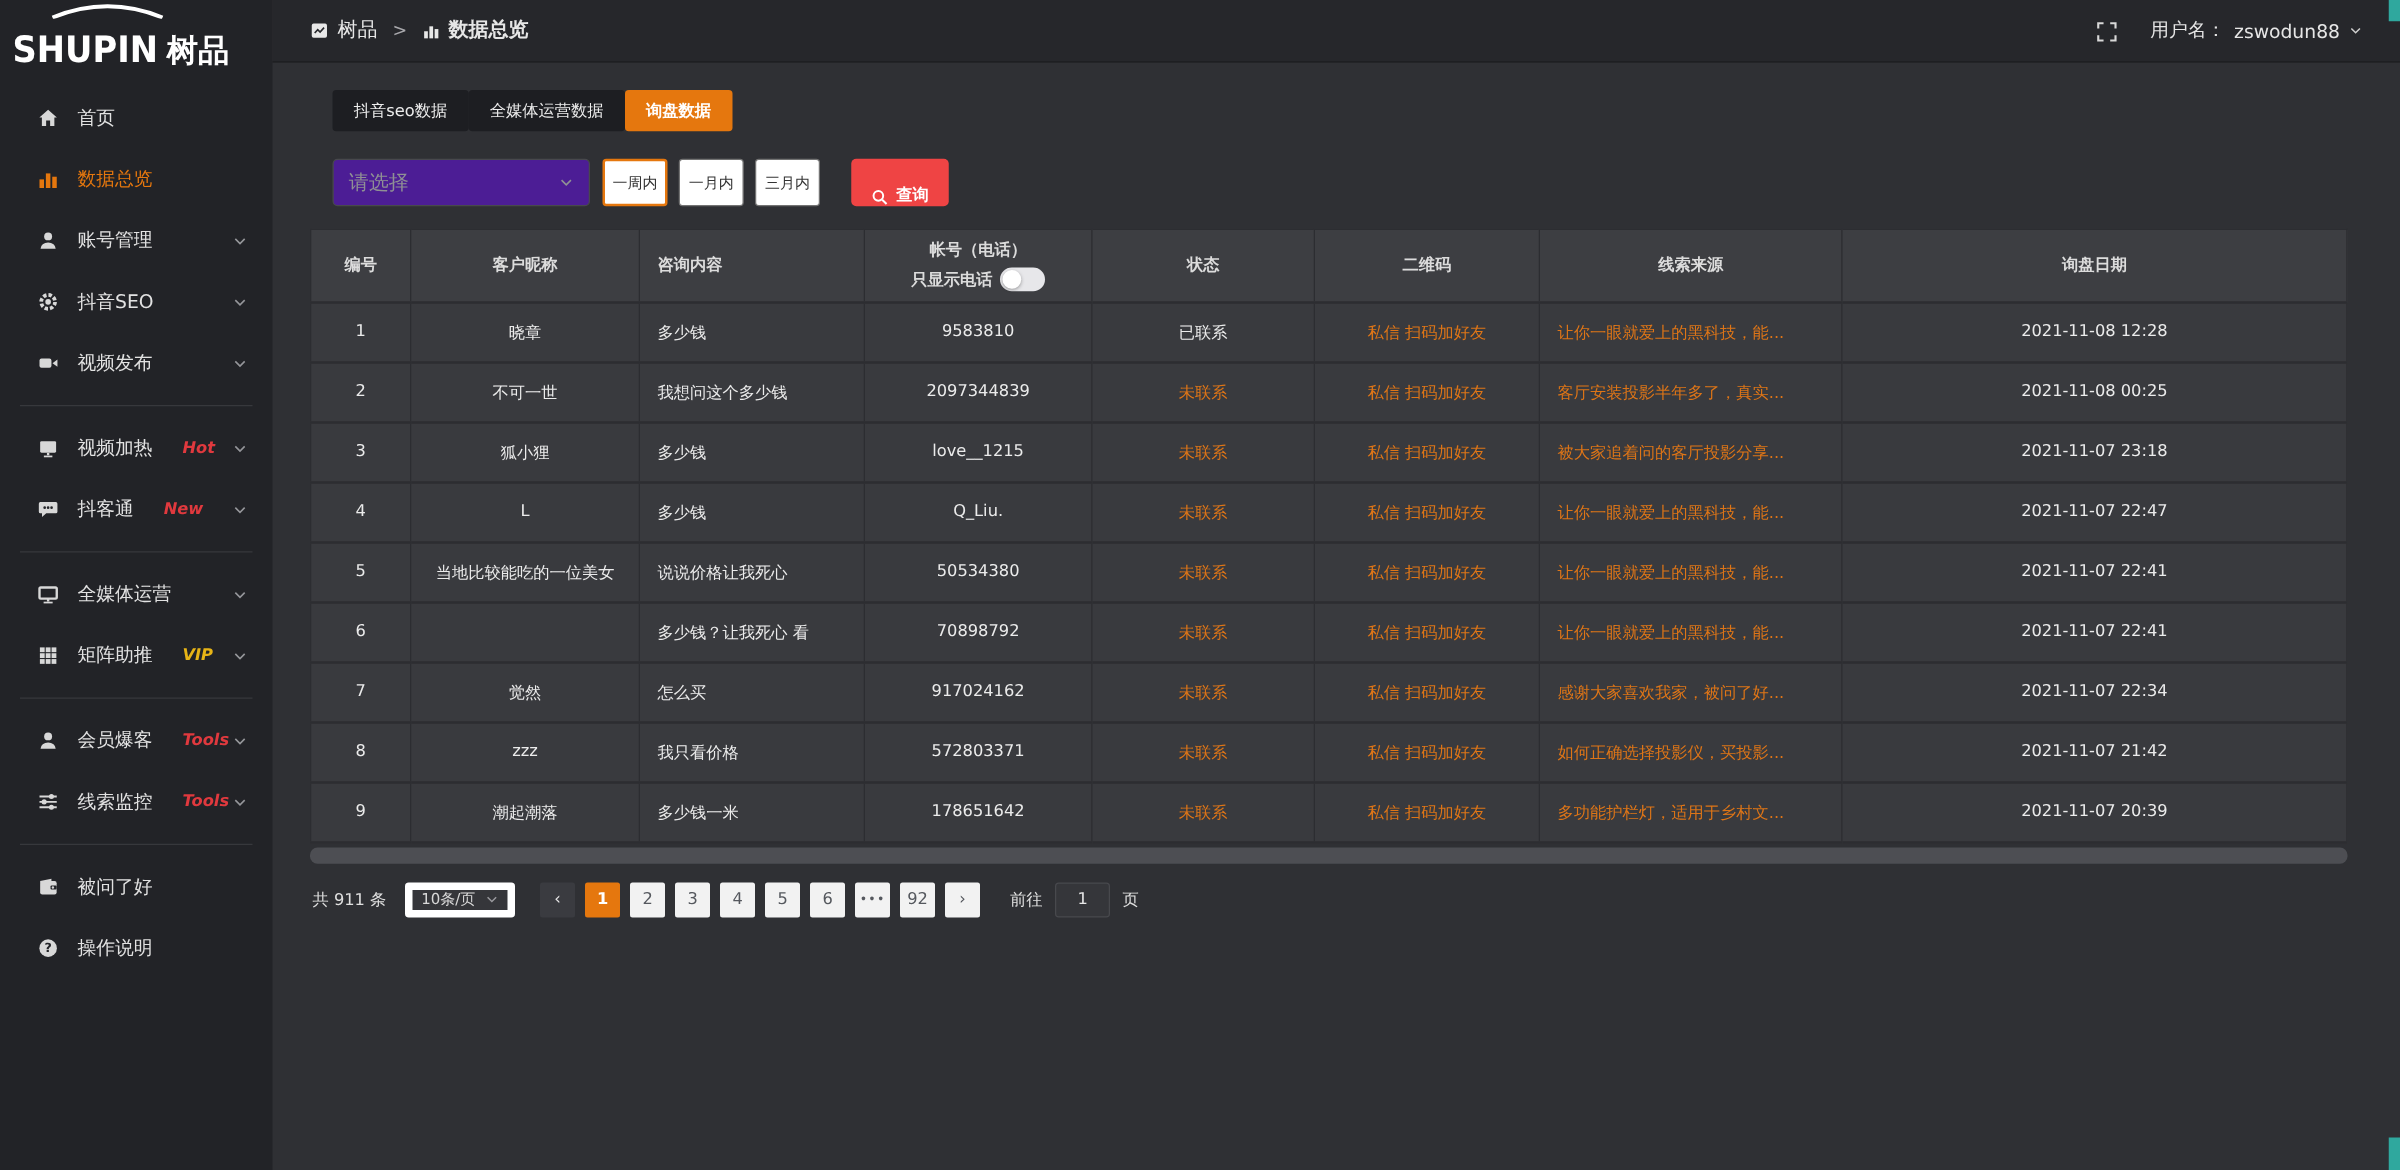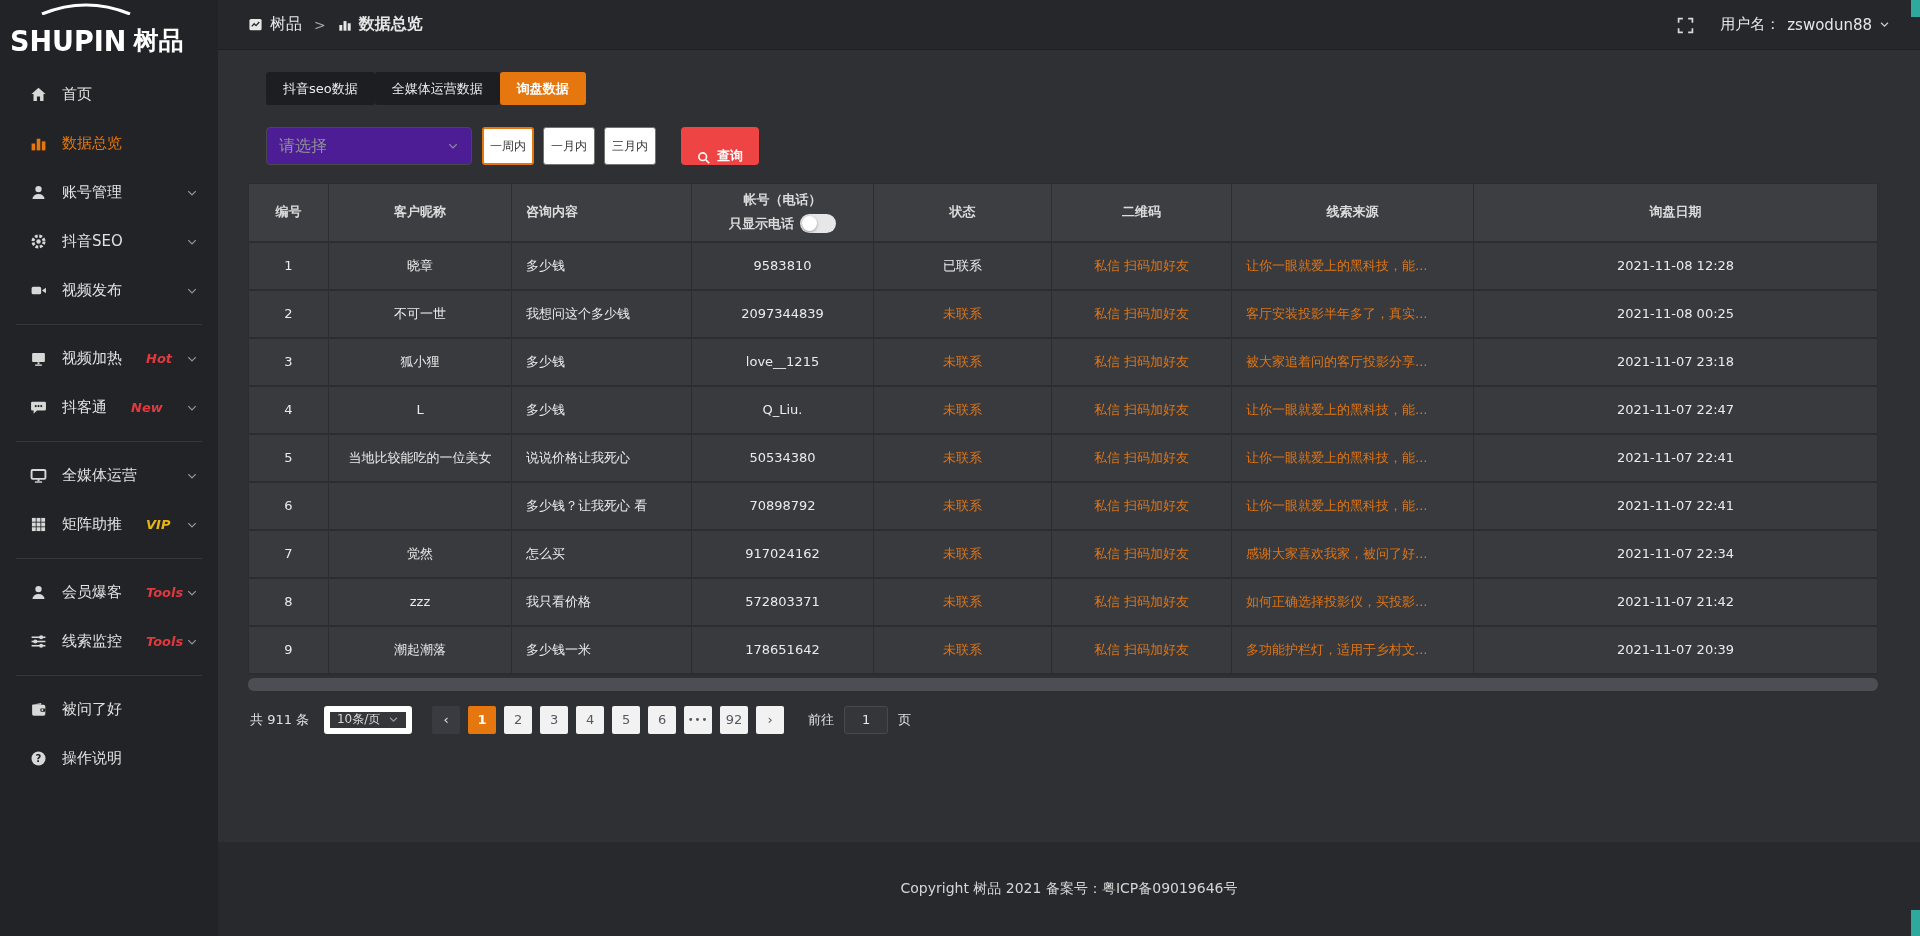--- a/index.html
+++ b/index.html
@@ -485,19 +485,16 @@
       <button class="pg-btn">›</button>
       <div class="pg-goto">
         <span>前往</span>
         <input class="goto-input" value="1" style="">
         <span>页</span>
       </div>
     </div>
 
   </div>
 
-  <footer class="footer">
-    <span>Copyright 树品 2021 备案号：粤ICP备09019646号</span>
-  </footer>
 </div>
 
 <div class="rail-thumb rail-top"></div>
 <div class="rail-thumb rail-bottom"></div>
 
 </body></html>

